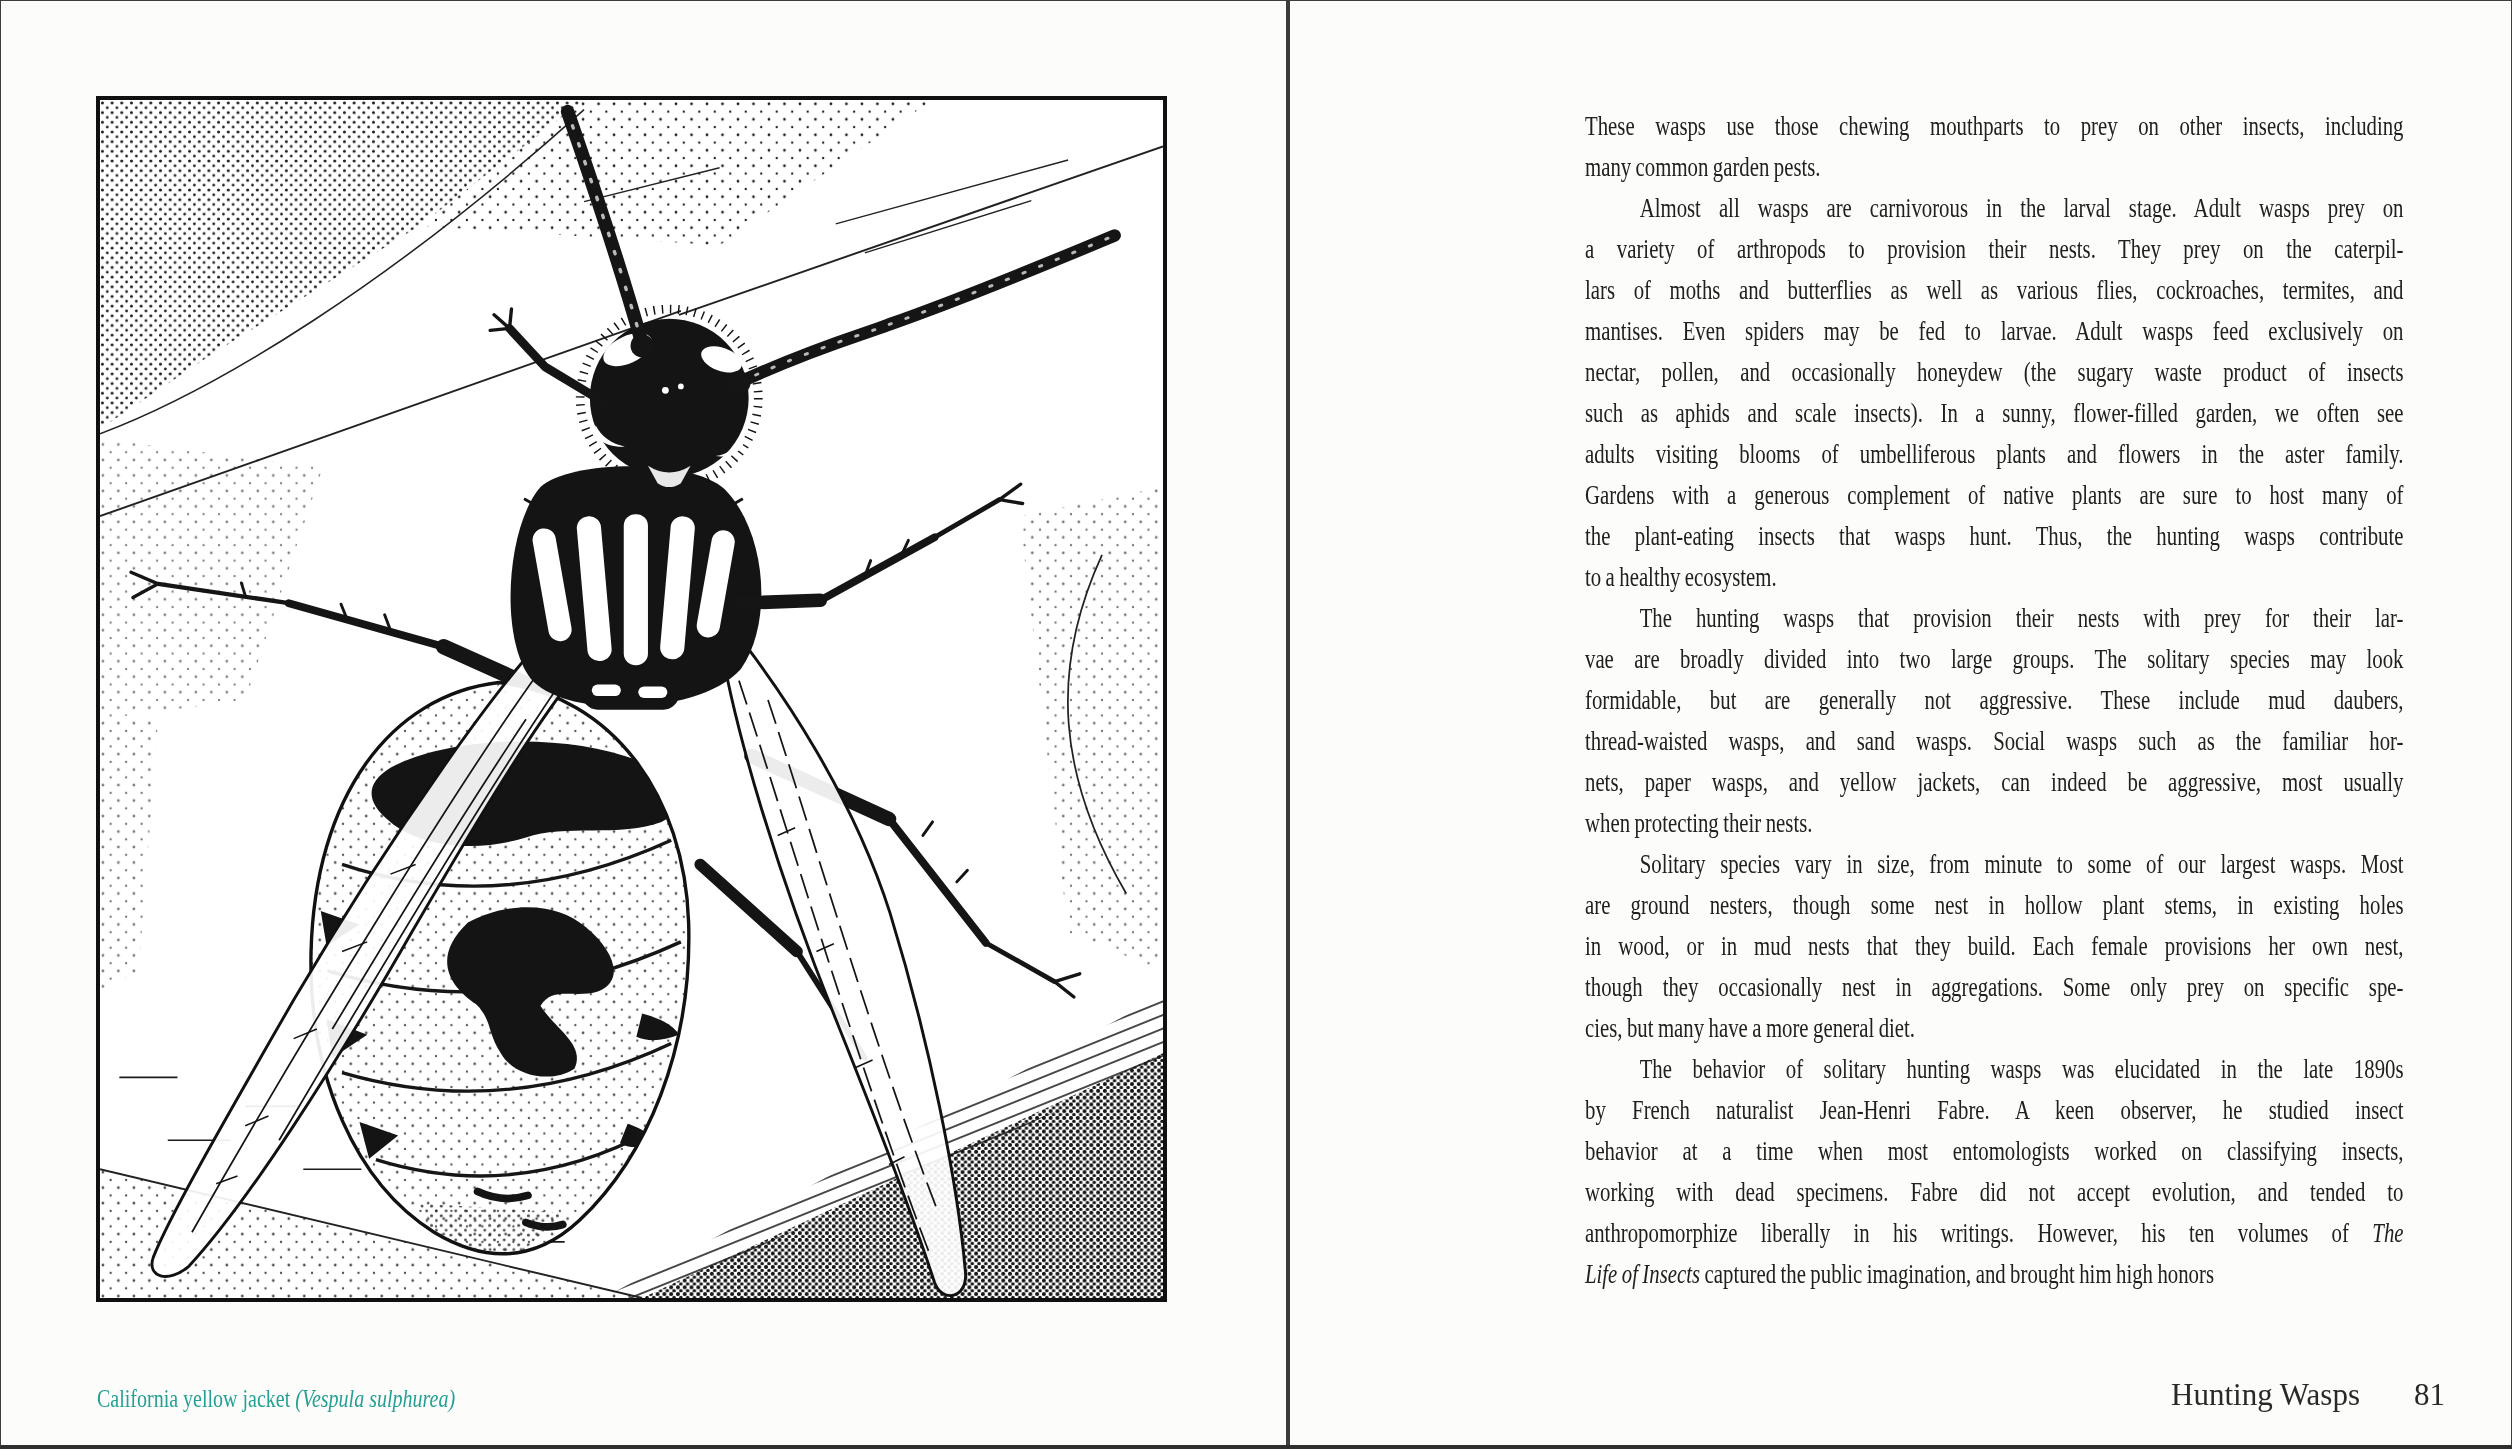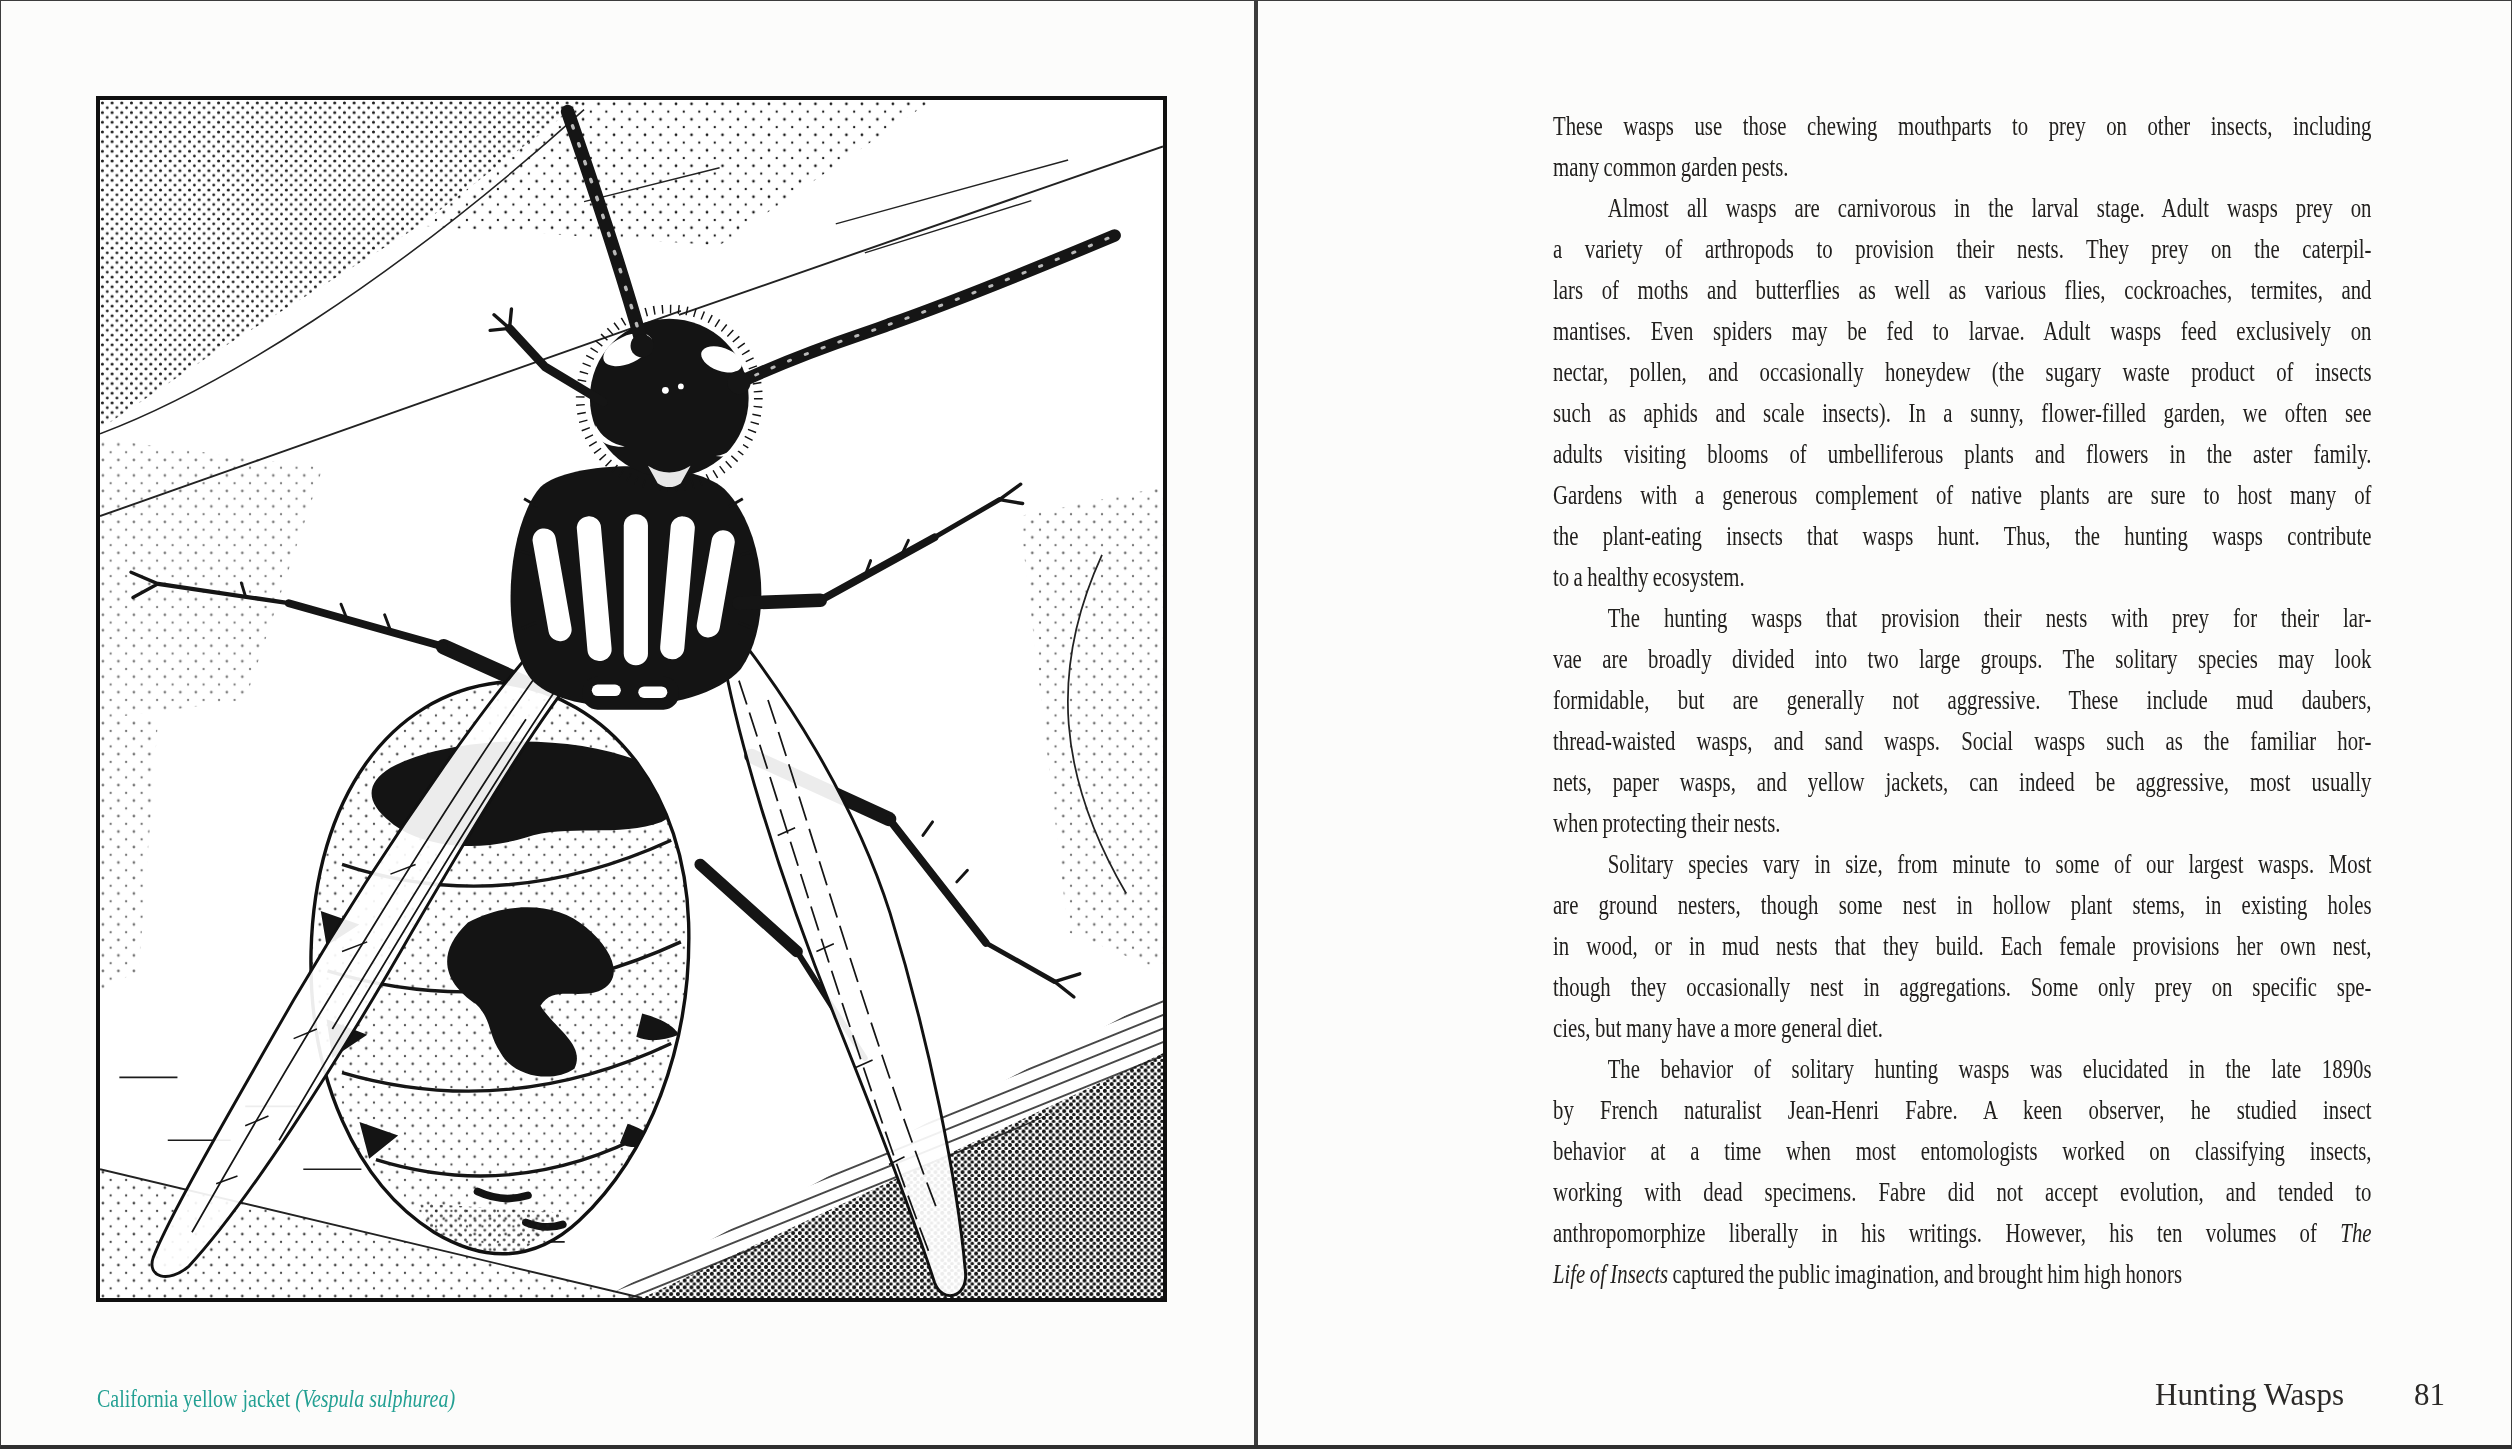--- a/index.html
+++ b/index.html
@@ -5,21 +5,21 @@
   html,body{margin:0;padding:0;background:#e8e8e6;}
   .spread{
     position:relative;width:2512px;height:1449px;box-sizing:border-box;
     background:#fcfcfb;
     border-top:1.9px solid #3c3c3c;border-left:1.9px solid #3c3c3c;
     border-right:1.9px solid #3c3c3c;border-bottom:4.8px solid #2f2f2f;
     display:flex;overflow:hidden;
     font-family:"Liberation Serif", serif;color:#22201e;
   }
   .page{position:relative;height:100%;}
-  .page-left{width:1253px;}
+  .page-left{width:1253px;padding-left:32px;}
   .gutter{width:3.9px;background:#3c3c3c;height:100%;}
   .page-right{flex:1;}
 
   
   .figure-frame{
     position:absolute;left:95px;top:95px;width:1071px;height:1206px;margin:0;
     box-sizing:border-box;border:4.8px solid #101010;background:#ffffff;
   }
   .figure-frame svg{display:block;width:100%;height:100%;}
 
@@ -37,21 +37,21 @@
     font-size:27px;line-height:41px;word-spacing:-1px;
   }
   .para{margin:0;}
   .tline{text-align:justify;text-align-last:justify;}
   .tline.lastline{text-align-last:left;}
   .tline.indent{text-indent:71px;}
   .tline i{font-style:italic;}
 
   .footer{
     position:absolute;top:1374px;right:66px;
-    display:flex;align-items:baseline;gap:70px;
+    display:flex;align-items:baseline;gap:54px;
     font-size:31px;line-height:39px;color:#2b2927;font-family:Liberation Serif, serif;
   }
 </style>
 </head>
 <body>
 
 <div class="spread">
 
   <div class="page page-left">
     <figure class="figure-frame">

